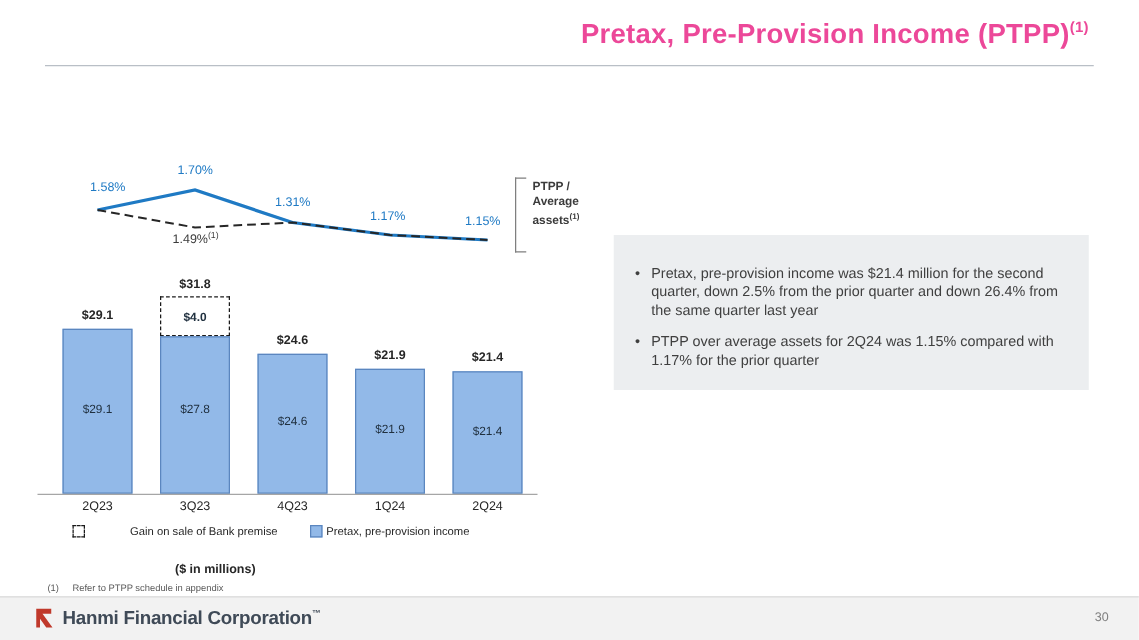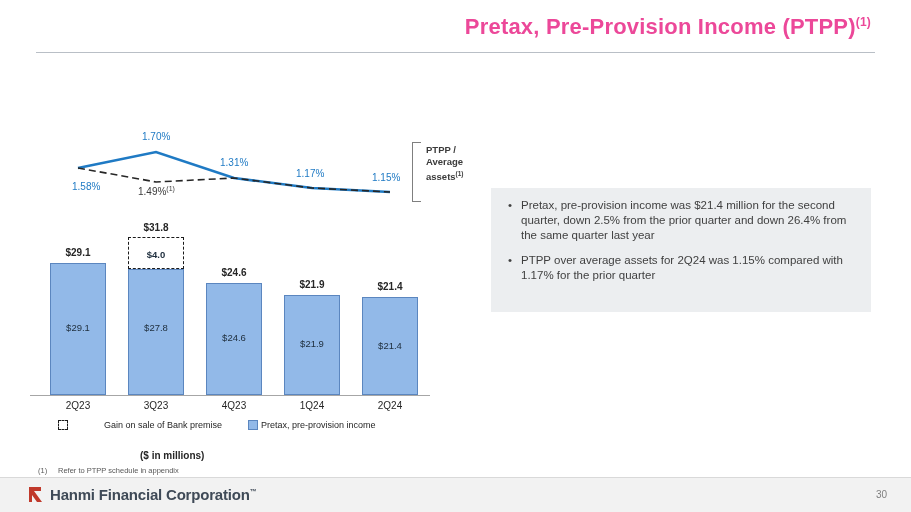--- a/index.html
+++ b/index.html
@@ -217,21 +217,21 @@
   .callout {
     position: absolute;
     left: 491px;
     top: 188px;
     width: 380px;
     height: 124px;
     background: #eceef0;
   }
   .callout ul {
     margin: 0;
-    padding: 10px 18px 0 30px;
+    padding: 24px 18px 0 30px;
     list-style: none;
   }
   .callout li {
     position: relative;
     font-size: 11.5px;
     line-height: 15px;
     color: #3f3f3f;
     margin-bottom: 10px;
   }
   .callout li:before {
@@ -303,21 +303,21 @@
   </div>
   <div class="title-rule"></div>
 
   <div class="chart-wrap">
 
     <div class="line-area">
       <svg width="400" height="100" viewBox="0 0 400 100">
         <polyline points="48,48 126,32 204,58 282,68 360,72" fill="none" stroke="#1f7ac4" stroke-width="2.6"></polyline>
         <polyline points="48,48 126,62 204,58 282,68 360,72" fill="none" stroke="#262626" stroke-width="1.6" stroke-dasharray="7,4"></polyline>
       </svg>
-      <div class="line-label" style="left:42px; top:25px;margin-top:36px;">1.58%</div>
+      <div class="line-label" style="left:42px; top:25px;">1.58%</div>
       <div class="line-label" style="left:112px; top:11px;">1.70%</div>
       <div class="line-label" style="left:190px; top:37px;">1.31%</div>
       <div class="line-label" style="left:266px; top:48px;">1.17%</div>
       <div class="line-label" style="left:342px; top:52px;">1.15%</div>
       <div class="line-label dark" style="left:108px; top:65px;"><span>1.49%</span><sup>(1)</sup></div>
 
       <div class="ptpp-bracket"></div>
       <div class="ptpp-caption"><span>PTPP / Average assets</span><sup>(1)</sup></div>
     </div>
 

